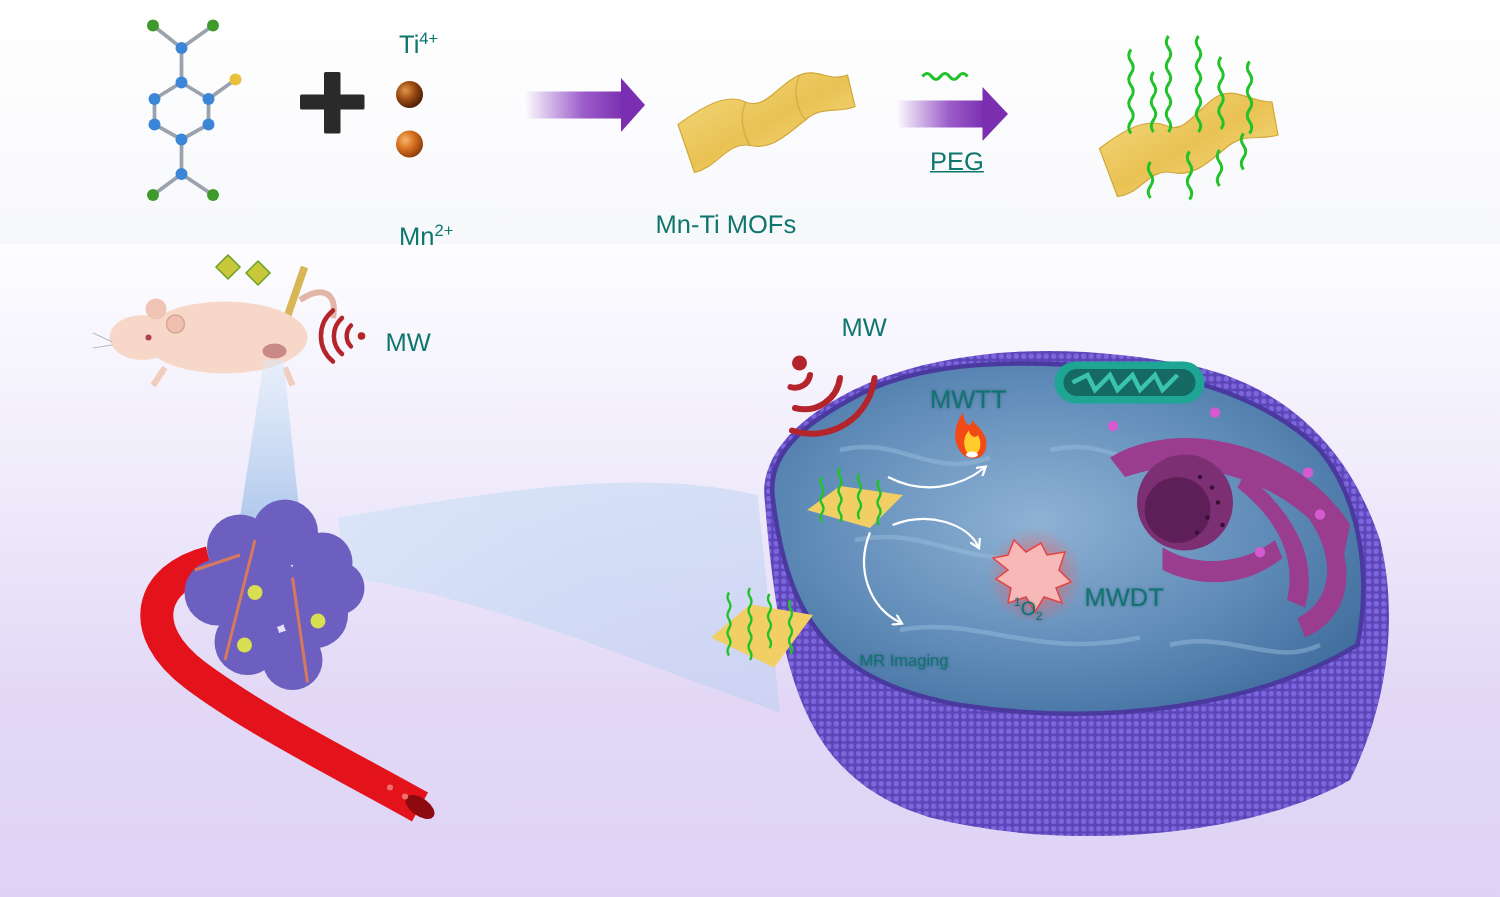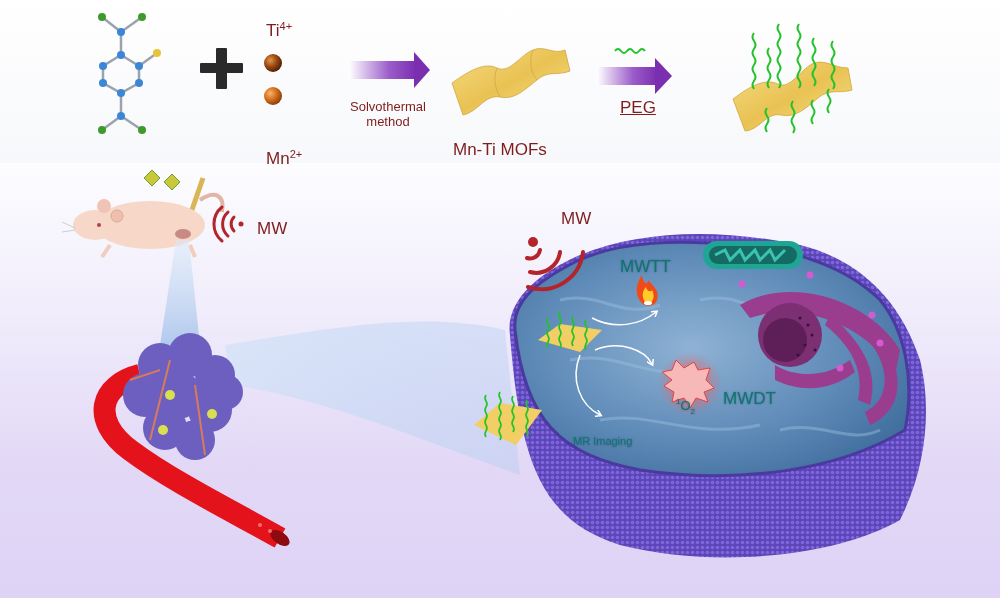--- a/index.html
+++ b/index.html
@@ -3,21 +3,21 @@
 <meta charset="utf-8">
 <style>
   html, body { margin: 0; padding: 0; }
   body { width: 1000px; height: 598px; overflow: hidden; position: relative;
          font-family: "Liberation Sans", sans-serif; background: #ffffff; }
   .stage { position: absolute; left: 0; top: 0; width: 1000px; height: 598px; }
   .top-band { position: absolute; left: 0; top: 0; width: 1000px; height: 163px;
               background: linear-gradient(#ffffff, #f7f8fb); }
   .bottom-band { position: absolute; left: 0; top: 163px; width: 1000px; height: 435px;
               background: linear-gradient(#fdfdff 0%, #f0ecfb 35%, #e2d8f6 70%, #ded3f5 100%); }
-  .lbl { position: absolute; color: #7f1d1d; white-space: nowrap; }
+  .lbl { position: absolute; color: #0f766e; white-space: nowrap; }
   .lbl sup { font-size: 0.65em; vertical-align: 0.55em; }
   .lbl-w { position: absolute; color: #0f766e; white-space: nowrap; text-shadow: 0 0 2px rgba(30,60,100,0.5); }
   svg { position: absolute; left: 0; top: 0; }
 </style>
 </head>
 <body>
 
 <div class="stage">
   <div class="top-band"></div>
   <div class="bottom-band"></div>
@@ -299,26 +299,22 @@
 
     <g>
       <circle cx="690" cy="384" r="32" fill="url(#o2Glow)"></circle>
       <polygon points="662,372 672,370 676,360 684,368 694,362 698,370 710,368 706,380 714,388 704,392 708,402 696,398 690,408 684,398 672,402 674,392 664,386 672,380" fill="#f7b8b8" stroke="#e44444" stroke-width="1"></polygon>
     </g>
   </svg>
 
   <div class="lbl" style="left:266px; top:20px; font-size:17px;"><span>Ti</span><sup>4+</sup></div>
   <div class="lbl" style="left:266px; top:113px; font-size:17px;margin-top:35px;"><span>Mn</span><sup>2+</sup></div>
 
-  <div class="lbl" style="left:338px; top:99px; font-size:13px; text-align:center; width:100px;">
-    <div>Solvothermal</div>
-    <div>method</div>
-  </div>
-
-  <div class="lbl" style="left:453px; top:140px; font-size:17px;">Mn-Ti MOFs</div>
+
+  <div class="lbl" style="left:437px; top:140px; font-size:17px;">Mn-Ti MOFs</div>
   <div class="lbl" style="left:620px; top:98px; font-size:17px;text-decoration:underline;">PEG</div>
 
   <div class="lbl" style="left:257px; top:219px; font-size:17px;">MW</div>
   <div class="lbl" style="left:561px; top:209px; font-size:17px;">MW</div>
 
   <div class="lbl-w" style="left:620px; top:257px; font-size:17px;">MWTT</div>
   <div class="lbl-w" style="left:723px; top:389px; font-size:17px;">MWDT</div>
   <div class="lbl-w" style="left:573px; top:435px; font-size:11px;">MR Imaging</div>
 
   <div class="lbl-w" style="left:676px; top:397px; font-size:13px;"><sup style="font-size:8px; vertical-align:6px;">1</sup><span>O</span><sub style="font-size:8px;">2</sub></div>

